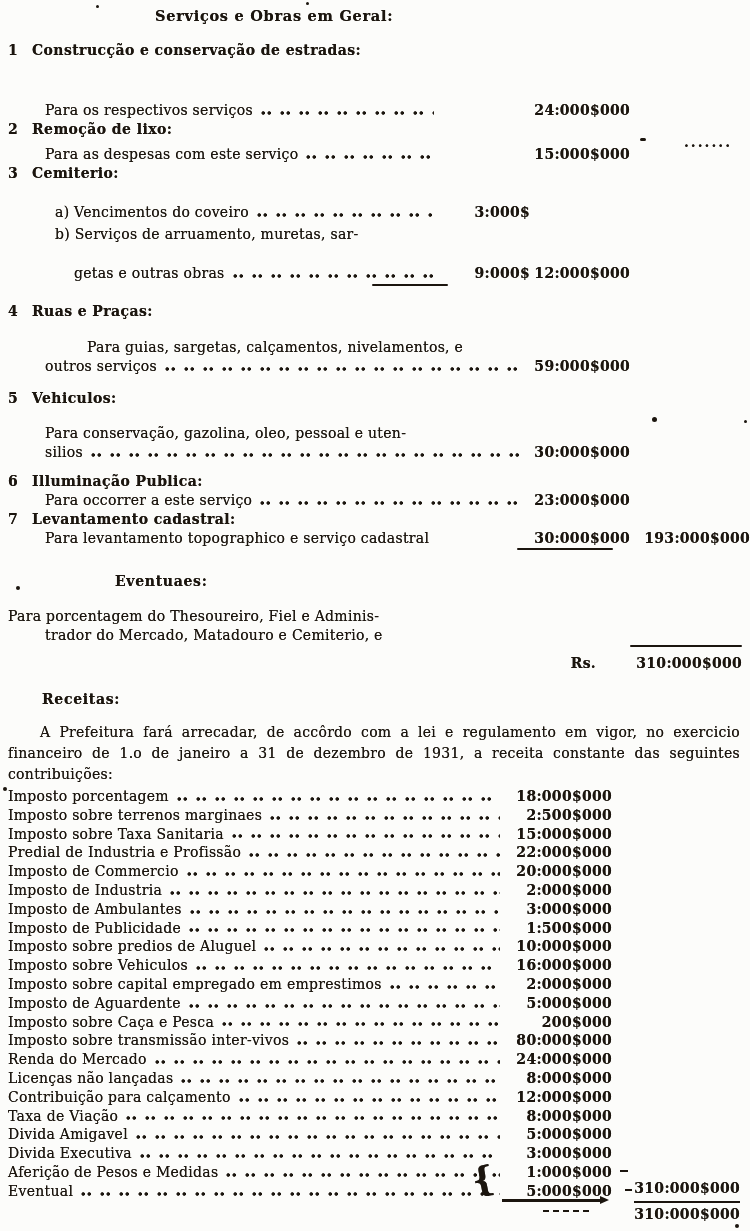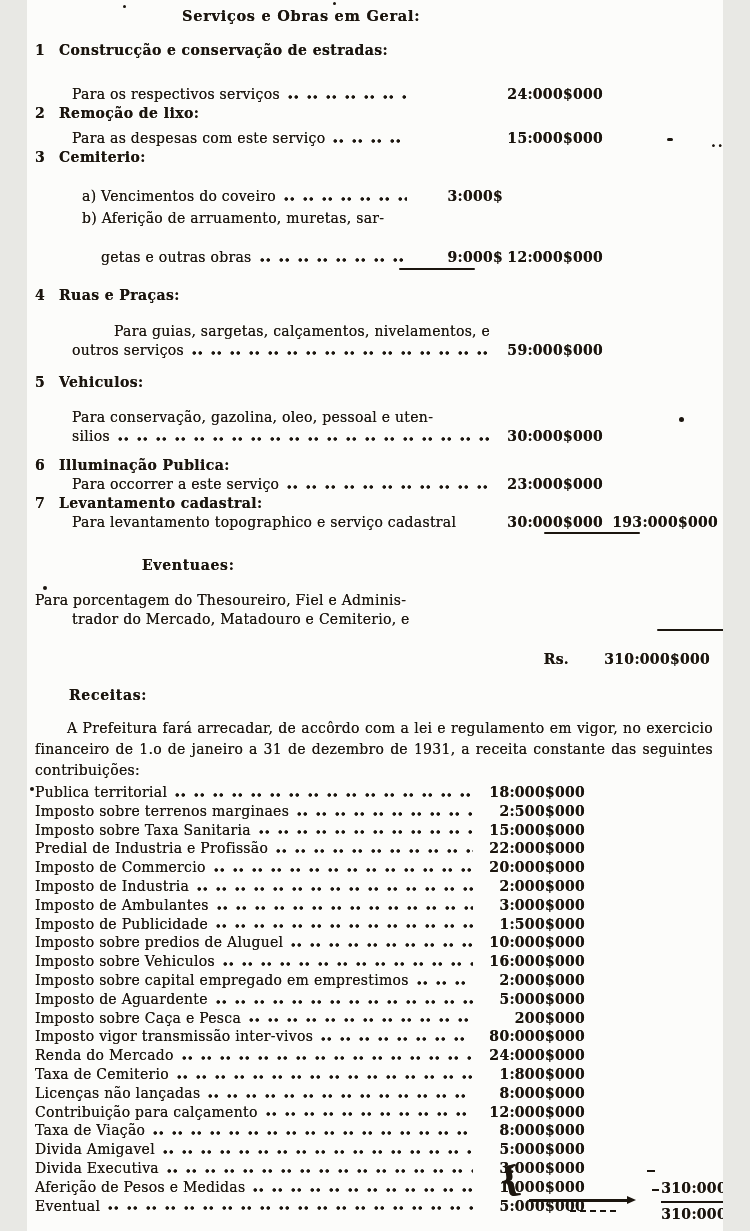--- a/index.html
+++ b/index.html
@@ -2,21 +2,21 @@
 <html lang="pt"><head>
 <meta charset="utf-8">
 <style>
   :root{
     --ink:#1b150e;
     --paper:#fcfcfa;
   }
   html,body{margin:0;padding:0;background:#e8e8e4;}
   .doc{
     position:relative;
-    width:696px;height:1231px;
+    width:750px;height:1231px;
     margin:0 auto;
     background:var(--paper);
     color:var(--ink);
     font-family:"DejaVu Serif","Liberation Serif",serif;
     font-size:14px;
     letter-spacing:.02em;
     overflow:hidden;
     text-shadow:0 0 .6px rgba(27,21,14,.8);
   }
   .title{
@@ -36,30 +36,30 @@
     flex:1 1 auto;height:14px;align-self:flex-end;
     margin:0 10px 2px 8px;
     background-image:
       radial-gradient(circle at 2.2px 9px,var(--ink) 1.4px,rgba(0,0,0,0) 2.1px),
       radial-gradient(circle at 8.2px 9px,var(--ink) 1.4px,rgba(0,0,0,0) 2.1px);
     background-size:19px 14px;background-repeat:repeat-x;
   }
   .noleader{flex:1 1 auto;}
   .sub{flex:0 0 86px;text-align:right;font-weight:700;white-space:nowrap;margin-top:20px;}
   .amt{flex:0 0 100px;text-align:right;font-weight:700;white-space:nowrap;}
-  .tot{flex:0 0 120px;text-align:right;font-weight:700;white-space:nowrap;padding-right:5px;box-sizing:border-box;}
+  .tot{flex:0 0 120px;text-align:right;font-weight:700;white-space:nowrap;box-sizing:border-box;}
   .gap-amt{flex:0 0 100px;}
   .rule{height:2px;background:var(--ink);border-radius:1px;}
   .rule-sub{margin:1px 0 0 372px;width:76px;}
   .rule-amt{margin:0 0 0 517px;width:96px;}
   .rule-tot{margin:0 0 0 630px;width:112px;}
   .sec-head{margin-left:115px;font-weight:700;letter-spacing:.05em;line-height:19px;}
-  .mt16{margin-top:16px;} .mt17{margin-top:17px;margin-left:42px;} .mt19{margin-top:19px;}
+  .mt16{margin-top:16px;} .mt17{margin-top:17px;margin-left:42px;} .mt19{margin-top:35px;}
   .mt13{margin-top:13px;} .mt10{margin-top:10px;} .mt29{margin-top:22px;}
-  .mt3{margin-top:3px;} .mt7{margin-top:19px;}
+  .mt3{margin-top:3px;} .mt7{margin-top:7px;}
   .rs-row{justify-content:flex-end;padding-right:8px;}
   .rs-label{font-weight:700;margin-right:26px;}
   .intro{
     margin:13px 10px 0 8px;
     text-align:justify;text-indent:32px;
     line-height:21px;font-size:14px;
   }
   .rec-rows{margin-top:2px;}
   .rrow{display:flex;align-items:baseline;line-height:18.8px;height:18.8px;padding:0 138px 0 8px;}
   .rlabel{white-space:nowrap;}
@@ -122,21 +122,21 @@
   <div class="row">
     <span class="ind-ab"></span>
     <span class="ltext">a) Vencimentos do coveiro</span>
     <span class="leaders"></span>
     <span class="sub">3:000$</span>
     <span class="amt"></span>
     <span class="tot"></span>
   </div>
   <div class="row mt3">
     <span class="ind-ab"></span>
-    <span class="ltext">b) Aferição de arruamento, muretas, sar-</span>
+    <span class="ltext">b) Serviços de arruamento, muretas, sar-</span>
   </div>
   <div class="row">
     <span class="ind-cont"></span>
     <span class="ltext">getas e outras obras</span>
     <span class="leaders"></span>
     <span class="sub">9:000$</span>
     <span class="amt">12:000$000</span>
     <span class="tot"></span>
   </div>
   <div class="rule rule-sub"></div>
@@ -212,21 +212,21 @@
   <div class="row rs-row mt7">
     <span class="rs-label">Rs.</span>
     <span class="tot">310:000$000</span>
   </div>
 
   <div class="sec-head mt17">Receitas:</div>
   <div class="intro">A Prefeitura fará arrecadar, de accôrdo com a lei e regulamento em vigor, no exercicio financeiro de 1.o de janeiro a 31 de dezembro de 1931, a receita constante das seguintes contribuições:</div>
 
   <div class="rec-rows">
     <div class="rrow">
-      <span class="rlabel">Publica territorial</span>
+      <span class="rlabel">Imposto porcentagem</span>
       <span class="leaders"></span>
       <span class="rval">18:000$000</span>
     </div>
 
     <div class="rrow">
       <span class="rlabel">Imposto sobre terrenos marginaes</span>
       <span class="leaders"></span>
       <span class="rval">2:500$000</span>
     </div>
 
@@ -291,36 +291,31 @@
       <span class="rval">5:000$000</span>
     </div>
 
     <div class="rrow">
       <span class="rlabel">Imposto sobre Caça e Pesca</span>
       <span class="leaders"></span>
       <span class="rval">200$000</span>
     </div>
 
     <div class="rrow">
-      <span class="rlabel">Imposto vigor transmissão inter-vivos</span>
+      <span class="rlabel">Imposto sobre transmissão inter-vivos</span>
       <span class="leaders"></span>
       <span class="rval">80:000$000</span>
     </div>
 
     <div class="rrow">
       <span class="rlabel">Renda do Mercado</span>
       <span class="leaders"></span>
       <span class="rval">24:000$000</span>
     </div>
 
-    <div class="rrow">
-      <span class="rlabel">Taxa de Cemiterio</span>
-      <span class="leaders"></span>
-      <span class="rval">1:800$000</span>
-    </div>
 
     <div class="rrow">
       <span class="rlabel">Licenças não lançadas</span>
       <span class="leaders"></span>
       <span class="rval">8:000$000</span>
     </div>
 
     <div class="rrow">
       <span class="rlabel">Contribuição para calçamento</span>
       <span class="leaders"></span>

